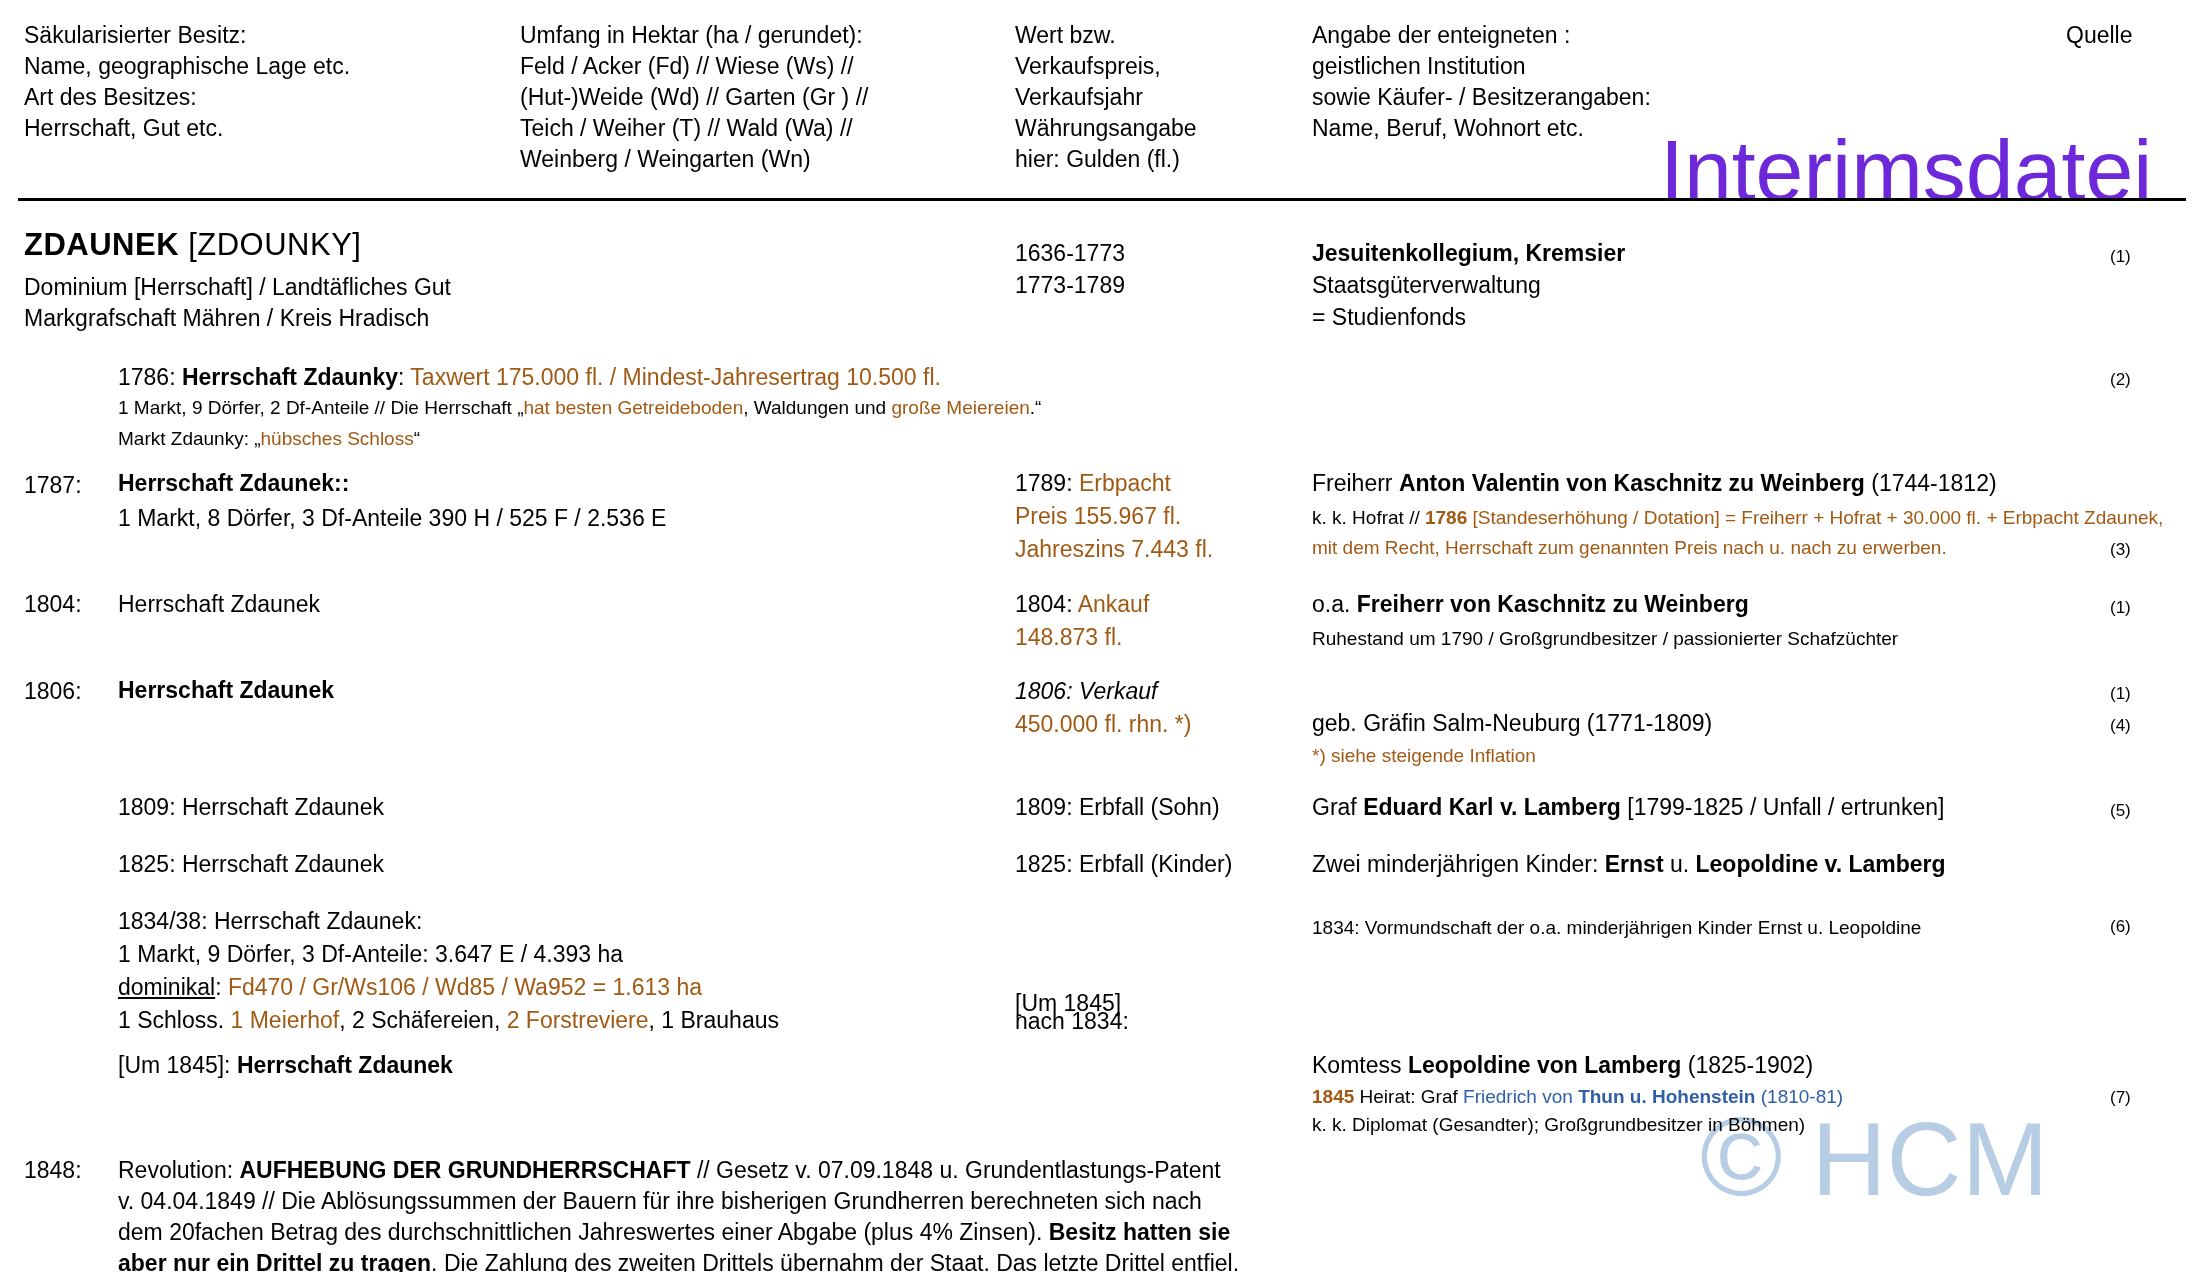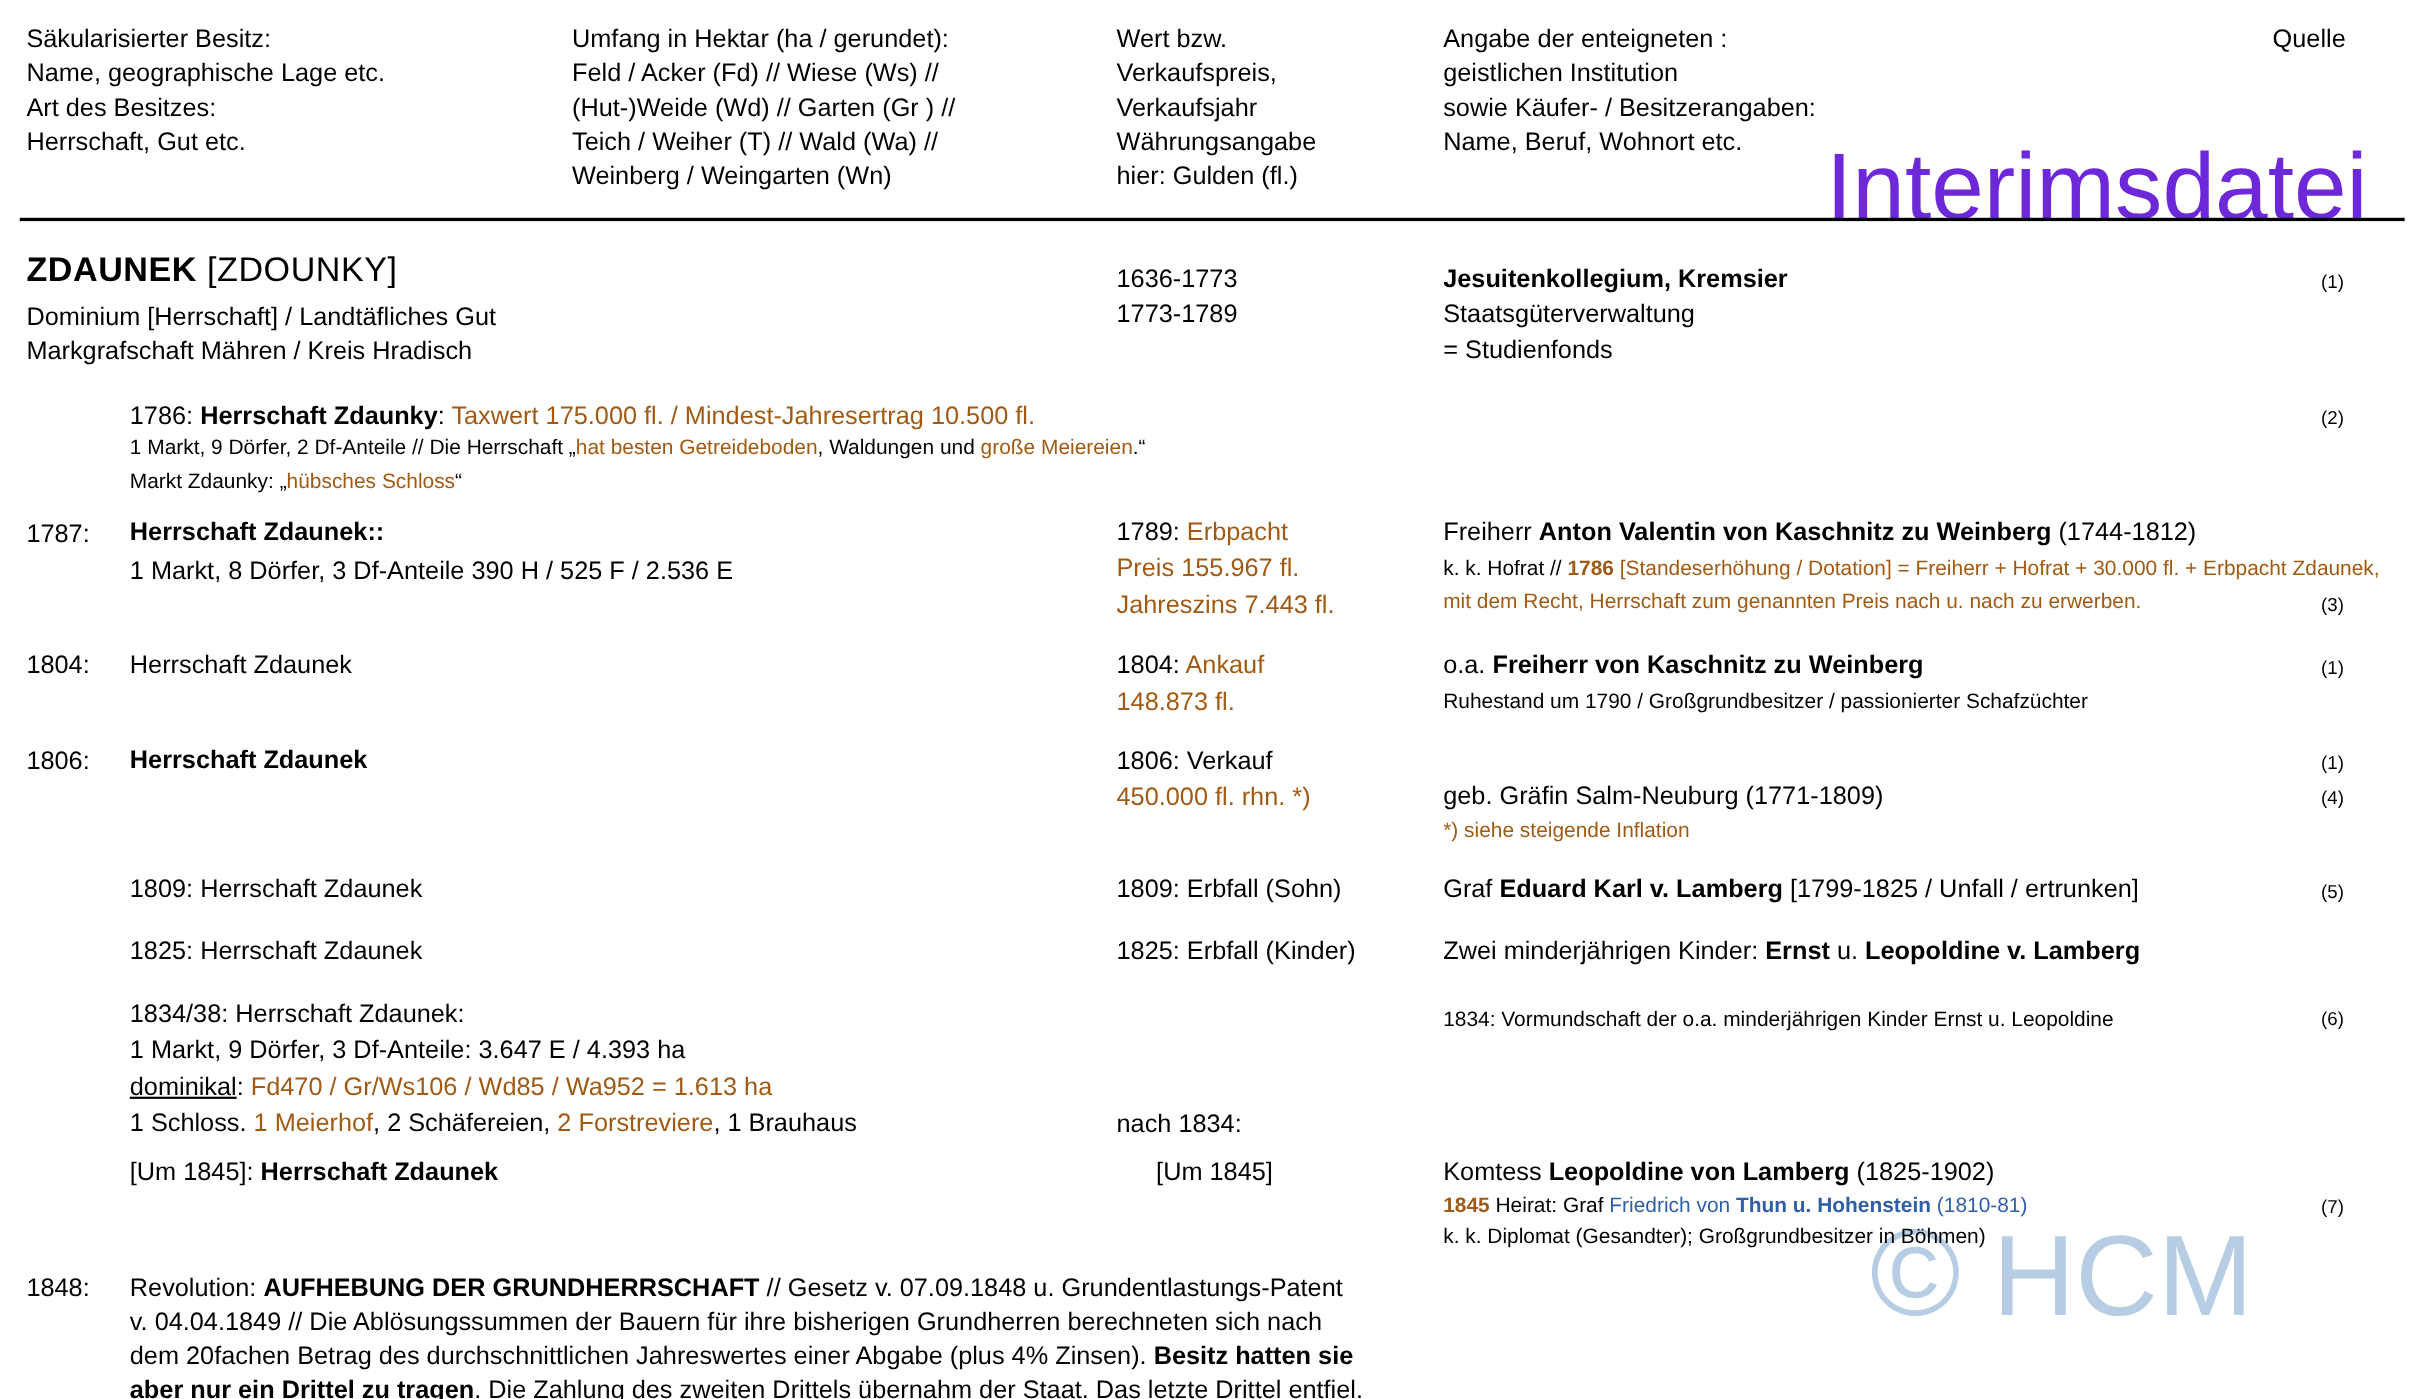--- a/index.html
+++ b/index.html
@@ -185,21 +185,21 @@
   </div>
   <div class="t brown" style="left:1015px; top:622px;">148.873 fl.</div>
   <div class="t" style="left:1312px; top:589px;">
     <span>o.a. </span><span class="b">Freiherr von Kaschnitz zu Weinberg</span>
   </div>
   <div class="t small" style="left:1312px; top:626px;">Ruhestand um 1790 / Großgrundbesitzer / passionierter Schafzüchter</div>
   <div class="t tiny" style="left:2110px; top:596px;">(1)</div>
 
   <div class="t" style="left:24px; top:676px;">1806:</div>
   <div class="t b" style="left:118px; top:675px;">Herrschaft Zdaunek</div>
-  <div class="t" style="left:1015px; top:676px;">1806: Verkauf</div>
+  <div class="t" style="left:1015px; top:676px;font-style:italic;">1806: Verkauf</div>
   <div class="t brown" style="left:1015px; top:709px;">450.000 fl. rhn. *)</div>
   <div class="t" style="left:1312px; top:708px;">geb. Gräfin Salm-Neuburg (1771-1809)</div>
   <div class="t small brown" style="left:1312px; top:743px;">*) siehe steigende Inflation</div>
   <div class="t tiny" style="left:2110px; top:682px;">(1)</div>
   <div class="t tiny" style="left:2110px; top:714px;">(4)</div>
 
   <div class="t" style="left:118px; top:792px;">1809: Herrschaft Zdaunek</div>
   <div class="t" style="left:1015px; top:792px;">1809: Erbfall (Sohn)</div>
   <div class="t" style="left:1312px; top:792px;">
     <span>Graf </span><span class="b">Eduard Karl v. Lamberg</span><span> [1799-1825 / Unfall / ertrunken]</span>
@@ -220,21 +220,21 @@
   <div class="t" style="left:118px; top:1005px;">
     <span>1 Schloss. </span><span class="brown">1 Meierhof</span><span>, 2 Schäfereien, </span><span class="brown">2 Forstreviere</span><span>, 1 Brauhaus</span>
   </div>
   <div class="t" style="left:1015px; top:972px;margin-top:34px;">nach 1834:</div>
   <div class="t small" style="left:1312px; top:915px;">1834: Vormundschaft der o.a. minderjährigen Kinder Ernst u. Leopoldine</div>
   <div class="t tiny" style="left:2110px; top:915px;">(6)</div>
 
   <div class="t" style="left:118px; top:1050px;">
     <span>[Um 1845]: </span><span class="b">Herrschaft Zdaunek</span>
   </div>
-  <div class="t" style="left:1015px; top:1050px;margin-left:36px;">[Um 1845]</div>
+  <div class="t" style="left:1015px; top:988px;">[Um 1845]</div>
   <div class="t" style="left:1312px; top:1050px;">
     <span>Komtess </span><span class="b">Leopoldine von Lamberg</span><span> (1825-1902)</span>
   </div>
   <div class="t small" style="left:1312px; top:1084px;">
     <span class="brown b">1845</span><span> Heirat: Graf </span><span class="blue">Friedrich von </span><span class="blue b">Thun u. Hohenstein</span><span class="blue"> (1810-81)</span>
   </div>
   <div class="t small" style="left:1312px; top:1112px;">k. k. Diplomat (Gesandter); Großgrundbesitzer in Böhmen)</div>
   <div class="t tiny" style="left:2110px; top:1086px;">(7)</div>
 
   <div class="t" style="left:24px; top:1155px;">1848:</div>

